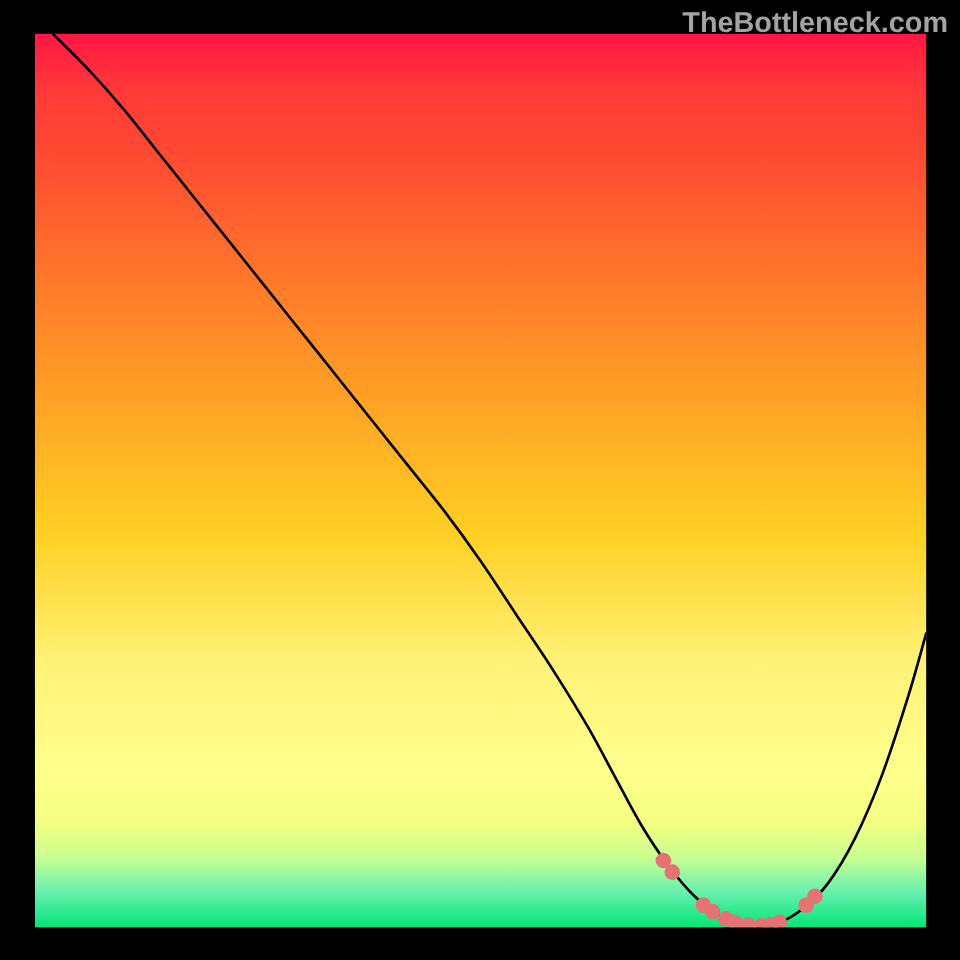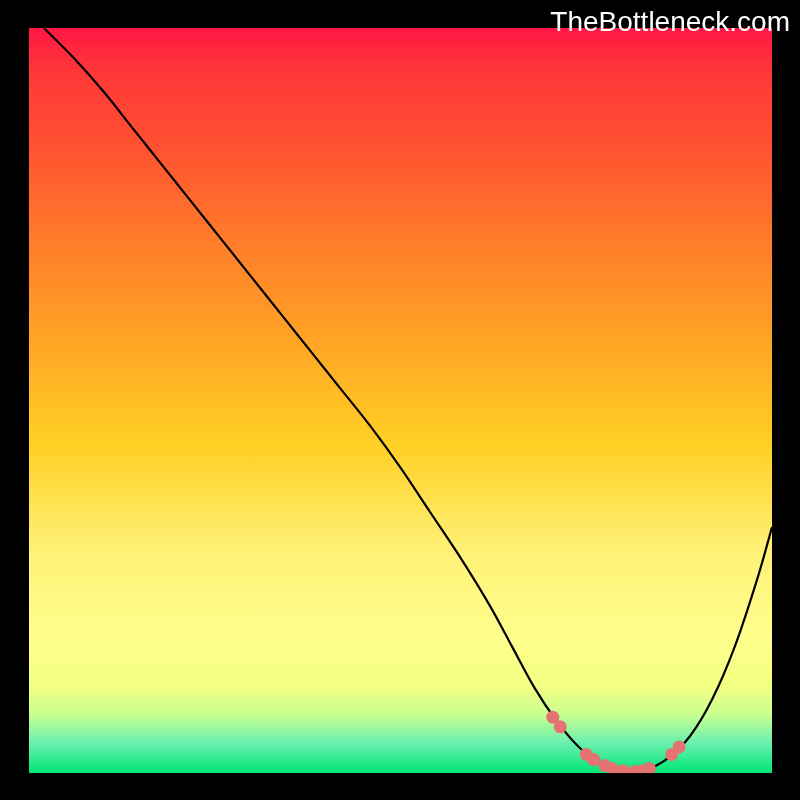--- a/index.html
+++ b/index.html
@@ -3,23 +3,23 @@
 <meta charset="utf-8">
 <style>
   * { margin: 0; padding: 0; box-sizing: border-box; }
   html, body { width: 800px; height: 800px; overflow: hidden; }
   body { background: #000; position: relative; font-family: Arial, sans-serif; }
   
   .watermark {
     position: absolute;
     top: 6px;
     right: 10px;
-    color: #ffffff;
-    font-size: 28px;
-    font-weight: normal;
+    color: #a3a3a3;
+    font-size: 24px;
+    font-weight: bold;
     z-index: 10;
   }
   
   .plot-area {
     position: absolute;
     left: 29px;
     top: 28px;
     width: 743px;
     height: 745px;
     overflow: hidden;

